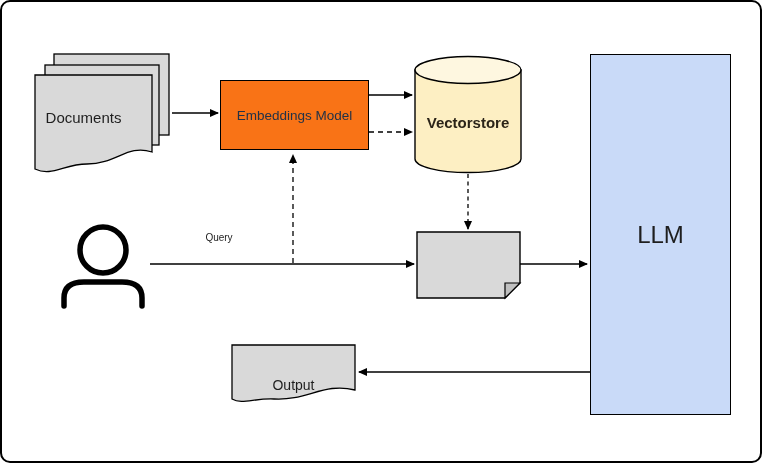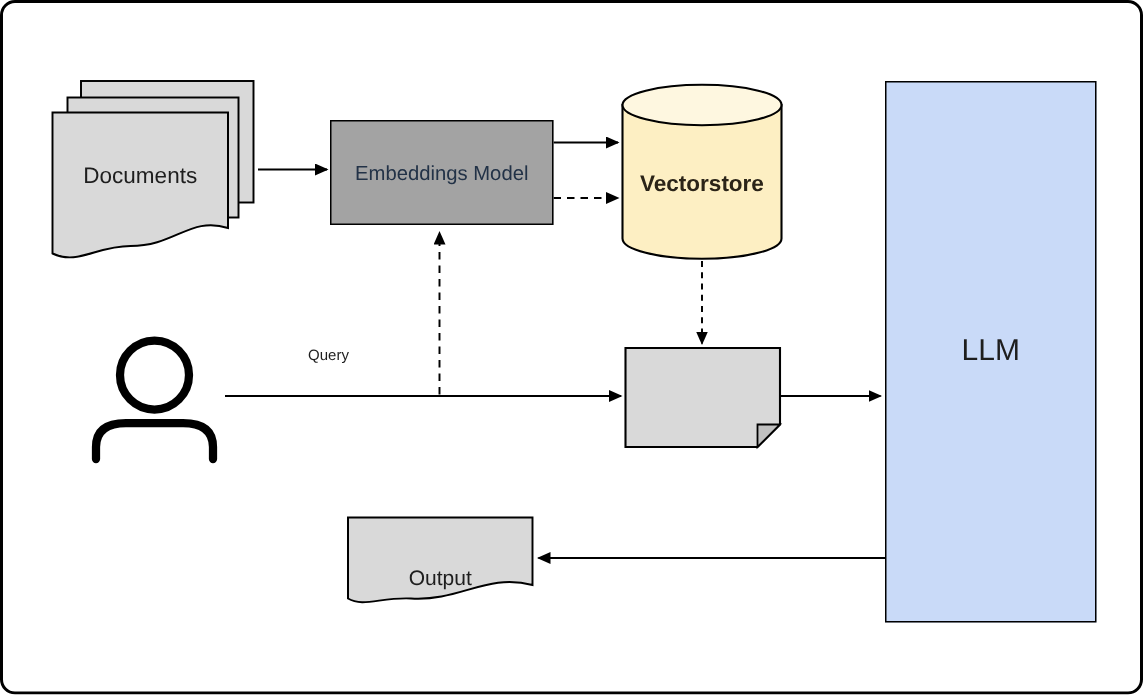--- a/index.html
+++ b/index.html
@@ -3,24 +3,24 @@
 <meta charset="utf-8">
 <style>
   html,body{margin:0;padding:0;background:#fff;}
   .canvas{
     position:relative;width:762px;height:463px;box-sizing:border-box;
     background:#ffffff;border:2px solid #000;border-radius:10px;overflow:hidden;
     font-family:"Liberation Sans","DejaVu Sans",sans-serif;color:#1e1e1e;
   }
   .layer{position:absolute;left:0;top:0;width:762px;height:463px;}
   .node-box{position:absolute;box-sizing:border-box;display:flex;align-items:center;justify-content:center;text-align:center;}
-  .embeddings{left:218px;top:78px;width:149px;height:70px;background:#a3a3a3;border:1.4px solid #000;font-size:13.5px;color:#223247;}
-  .llm{left:588px;top:52px;width:141px;height:361px;background:#c9daf8;border:1.7px solid #000;font-size:20px;color:#1e1e1e;}
+  .embeddings{left:218px;top:78px;width:149px;height:70px;background:#f97316;border:1.4px solid #000;font-size:13.5px;color:#223247;}
+  .llm{left:588px;top:52px;width:141px;height:361px;background:#c9daf8;border:1.7px solid #000;font-size:24px;color:#1e1e1e;}
   .label{position:absolute;display:flex;align-items:center;justify-content:center;text-align:center;}
-  .documents-label{left:33px;top:75px;width:117px;height:80px;font-size:15px;}
+  .documents-label{left:23px;top:75px;width:117px;height:80px;font-size:15px;}
   .vectorstore-label{left:413px;top:64px;width:106px;height:112px;font-size:15px;color:#2b2418;font-weight:bold;}
   .context-label{left:415px;top:232px;width:103px;height:58px;font-size:12.5px;line-height:1.3;}
   .output-label{left:230px;top:343px;width:123px;height:48px;font-size:14px;margin-top:16px;}
   .query-label{left:180px;top:226px;width:74px;height:18px;font-size:10px;}
   .retrieval-label{left:477px;top:186px;width:58px;height:30px;font-size:10.5px;line-height:1.35;
     display:block;text-align:left;color:#2b2b2b;}
 </style>
 </head>
 <body>
 

